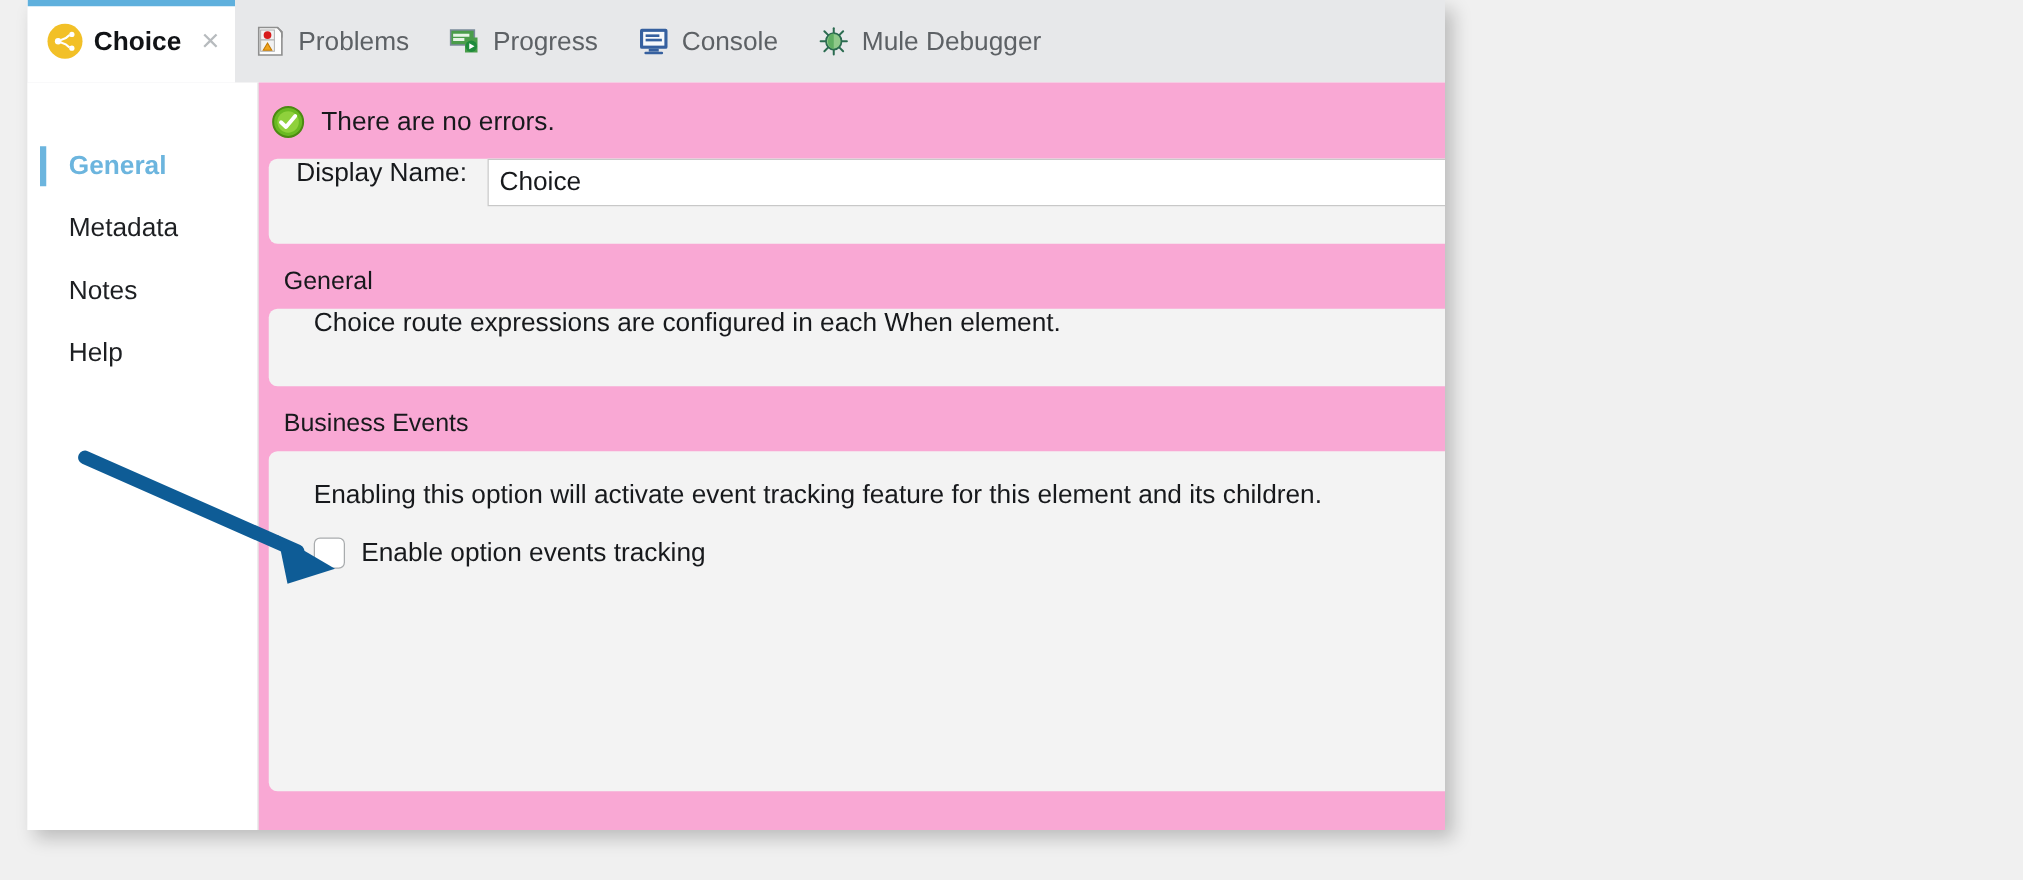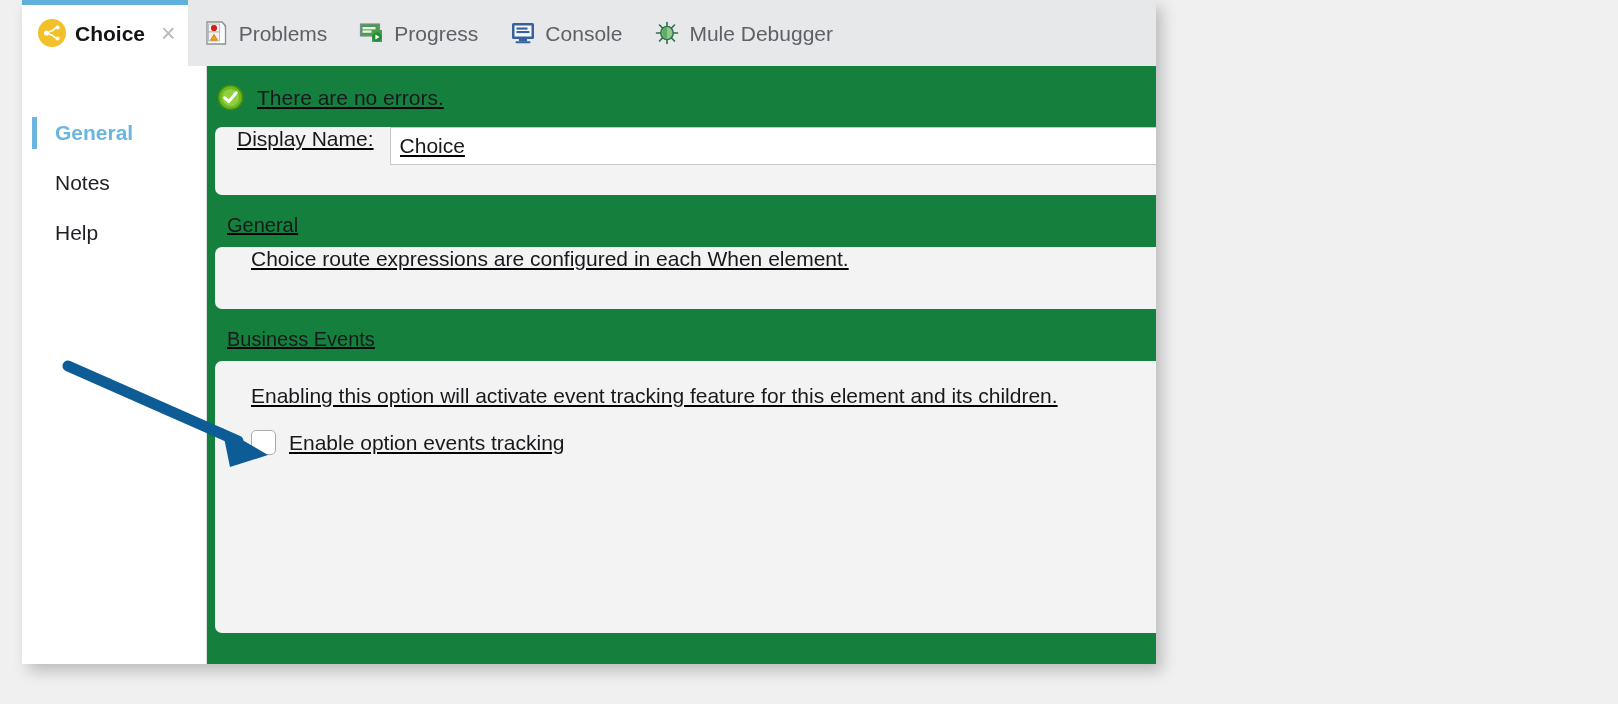--- a/index.html
+++ b/index.html
@@ -125,25 +125,24 @@
     left: 10px;
     top: 9px;
     width: 5px;
     height: 32px;
     background: #6cb5de;
   }
 
   
   .content {
     flex: 1;
-    background: #15803d;
+    background: #f9a8d4;
     padding: 0;
     position: relative;
     overflow: hidden;
-    text-decoration: underline;
   }
 
   .status-row {
     display: flex;
     align-items: center;
     gap: 13px;
     padding: 18px 0 16px 10px;
     font-size: 21px;
     color: #17191c;
   }
@@ -315,20 +314,23 @@
 
   </div>
 
   <div class="body-row">
 
     <div class="sidebar">
       <div class="side-item active">
         <span>General</span>
       </div>
       <div class="side-item">
+        <span>Metadata</span>
+      </div>
+      <div class="side-item">
         <span>Notes</span>
       </div>
       <div class="side-item">
         <span>Help</span>
       </div>
     </div>
 
     <div class="content">
 
       <div class="status-row">

